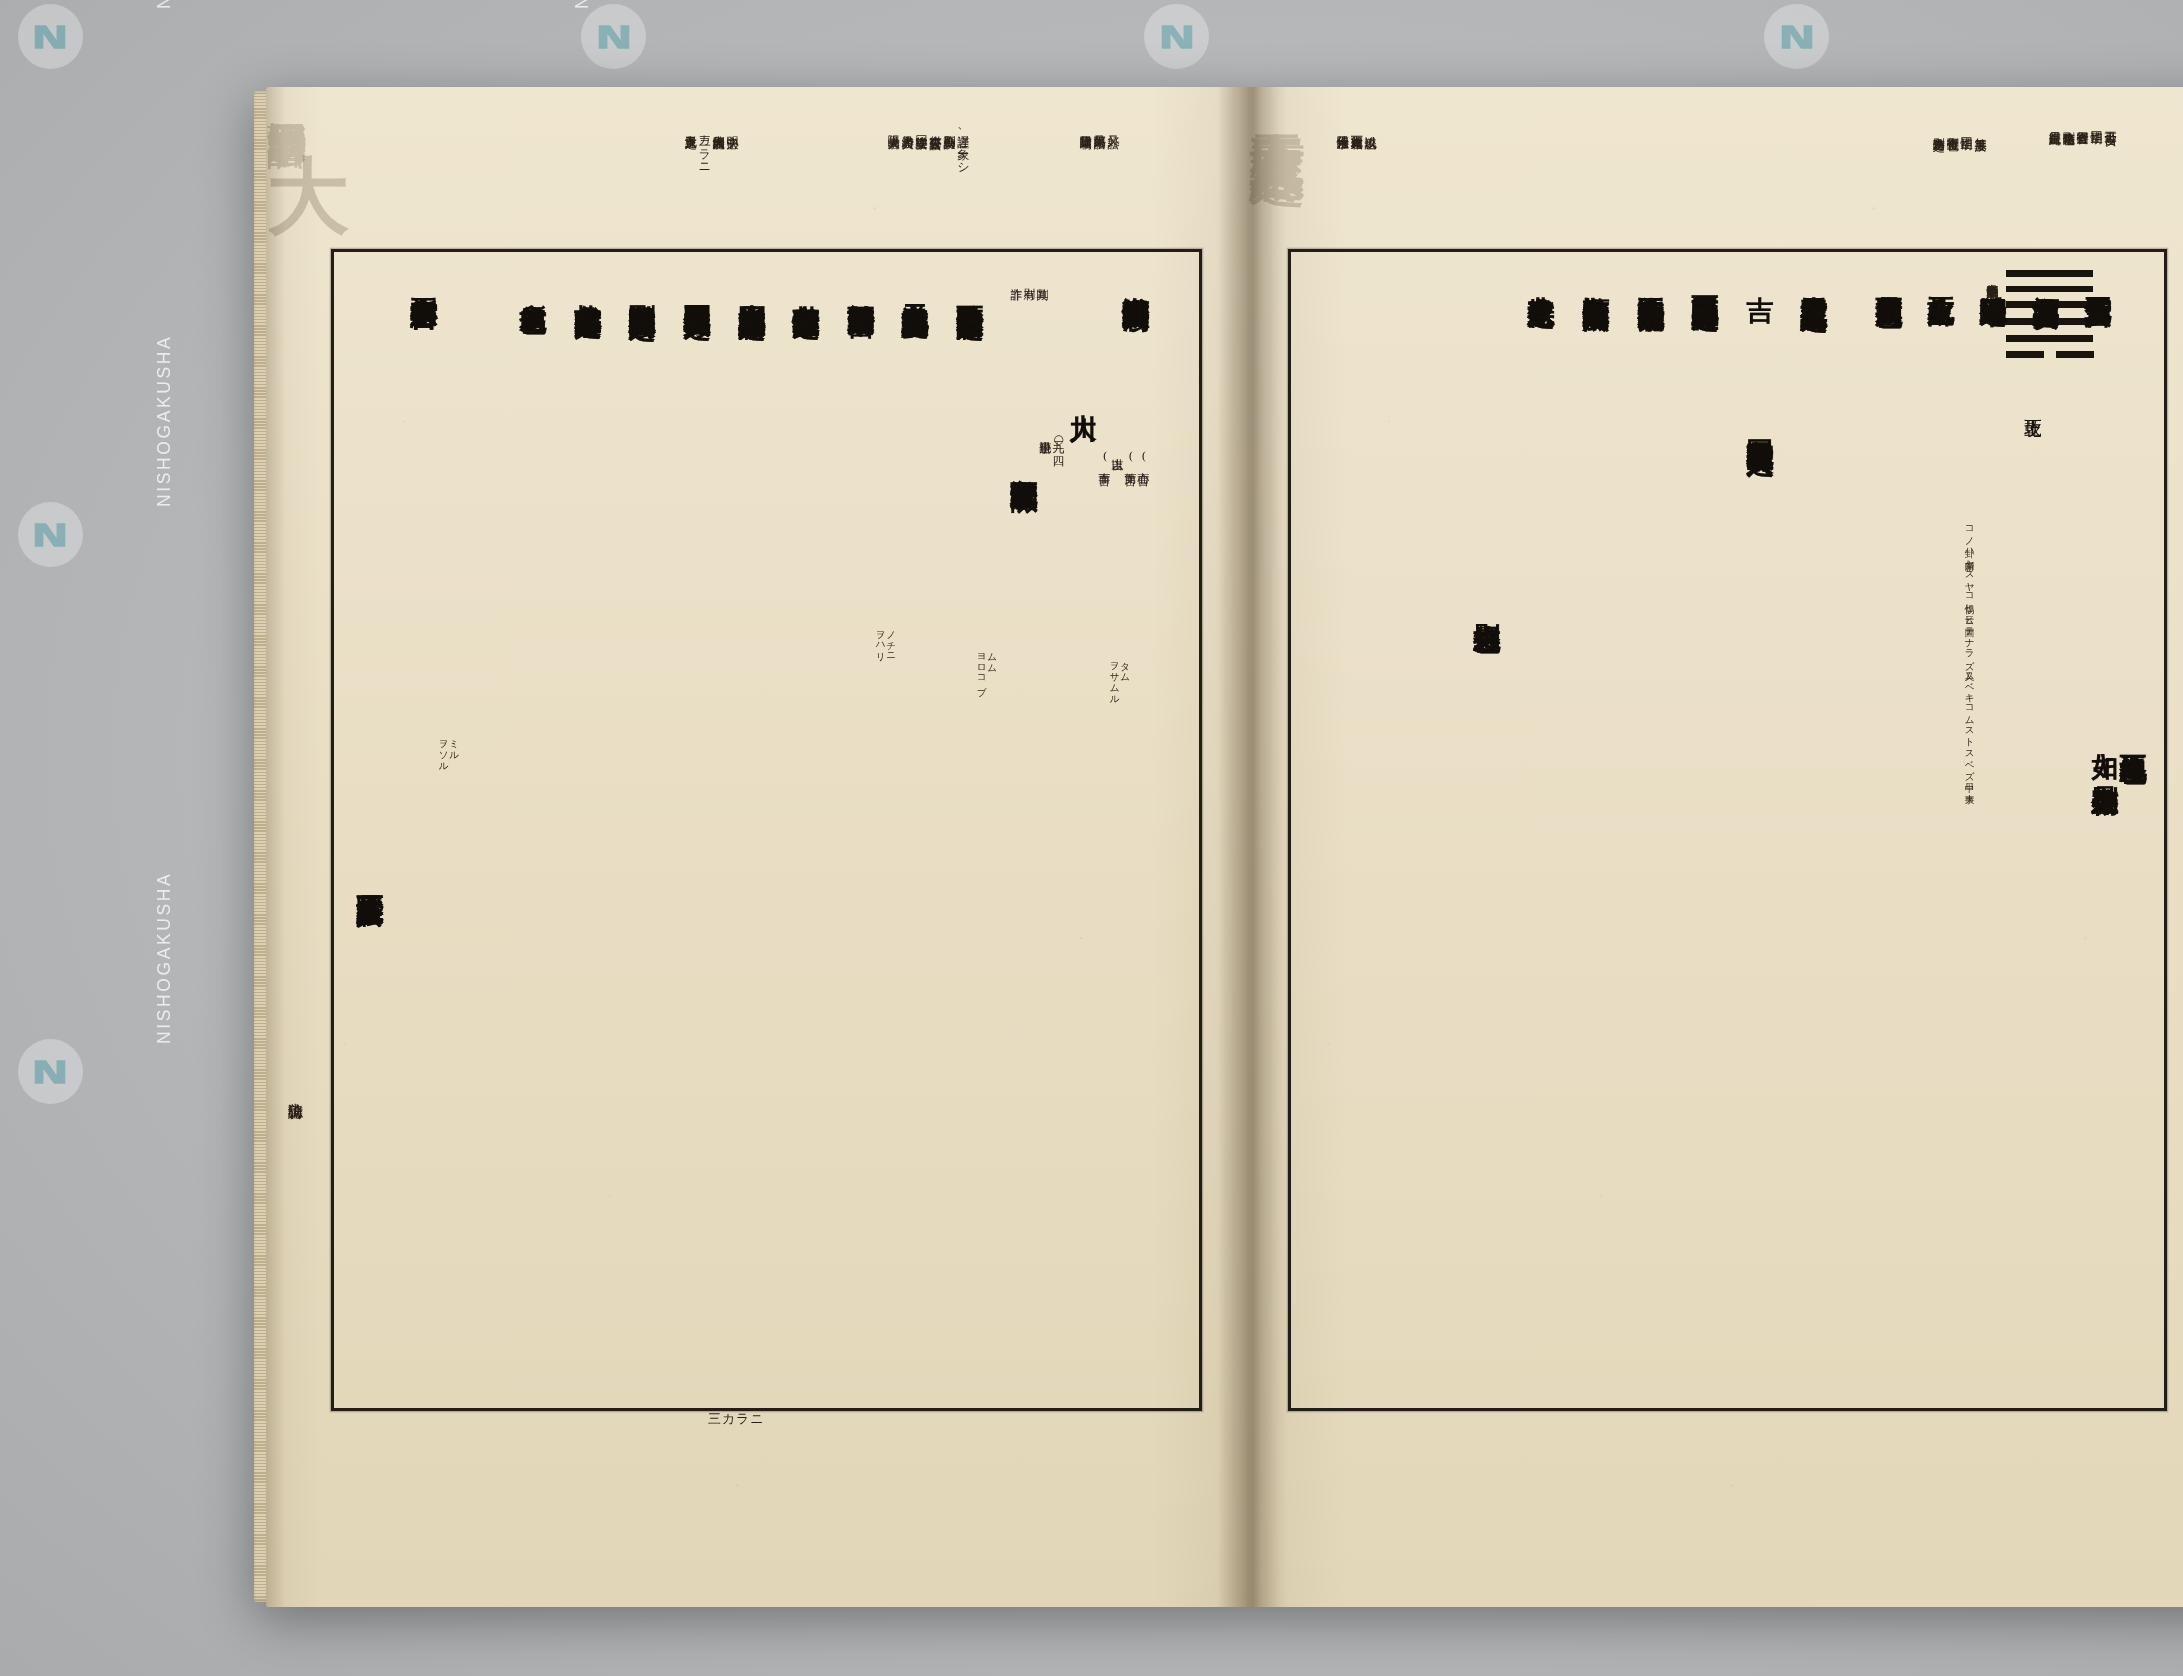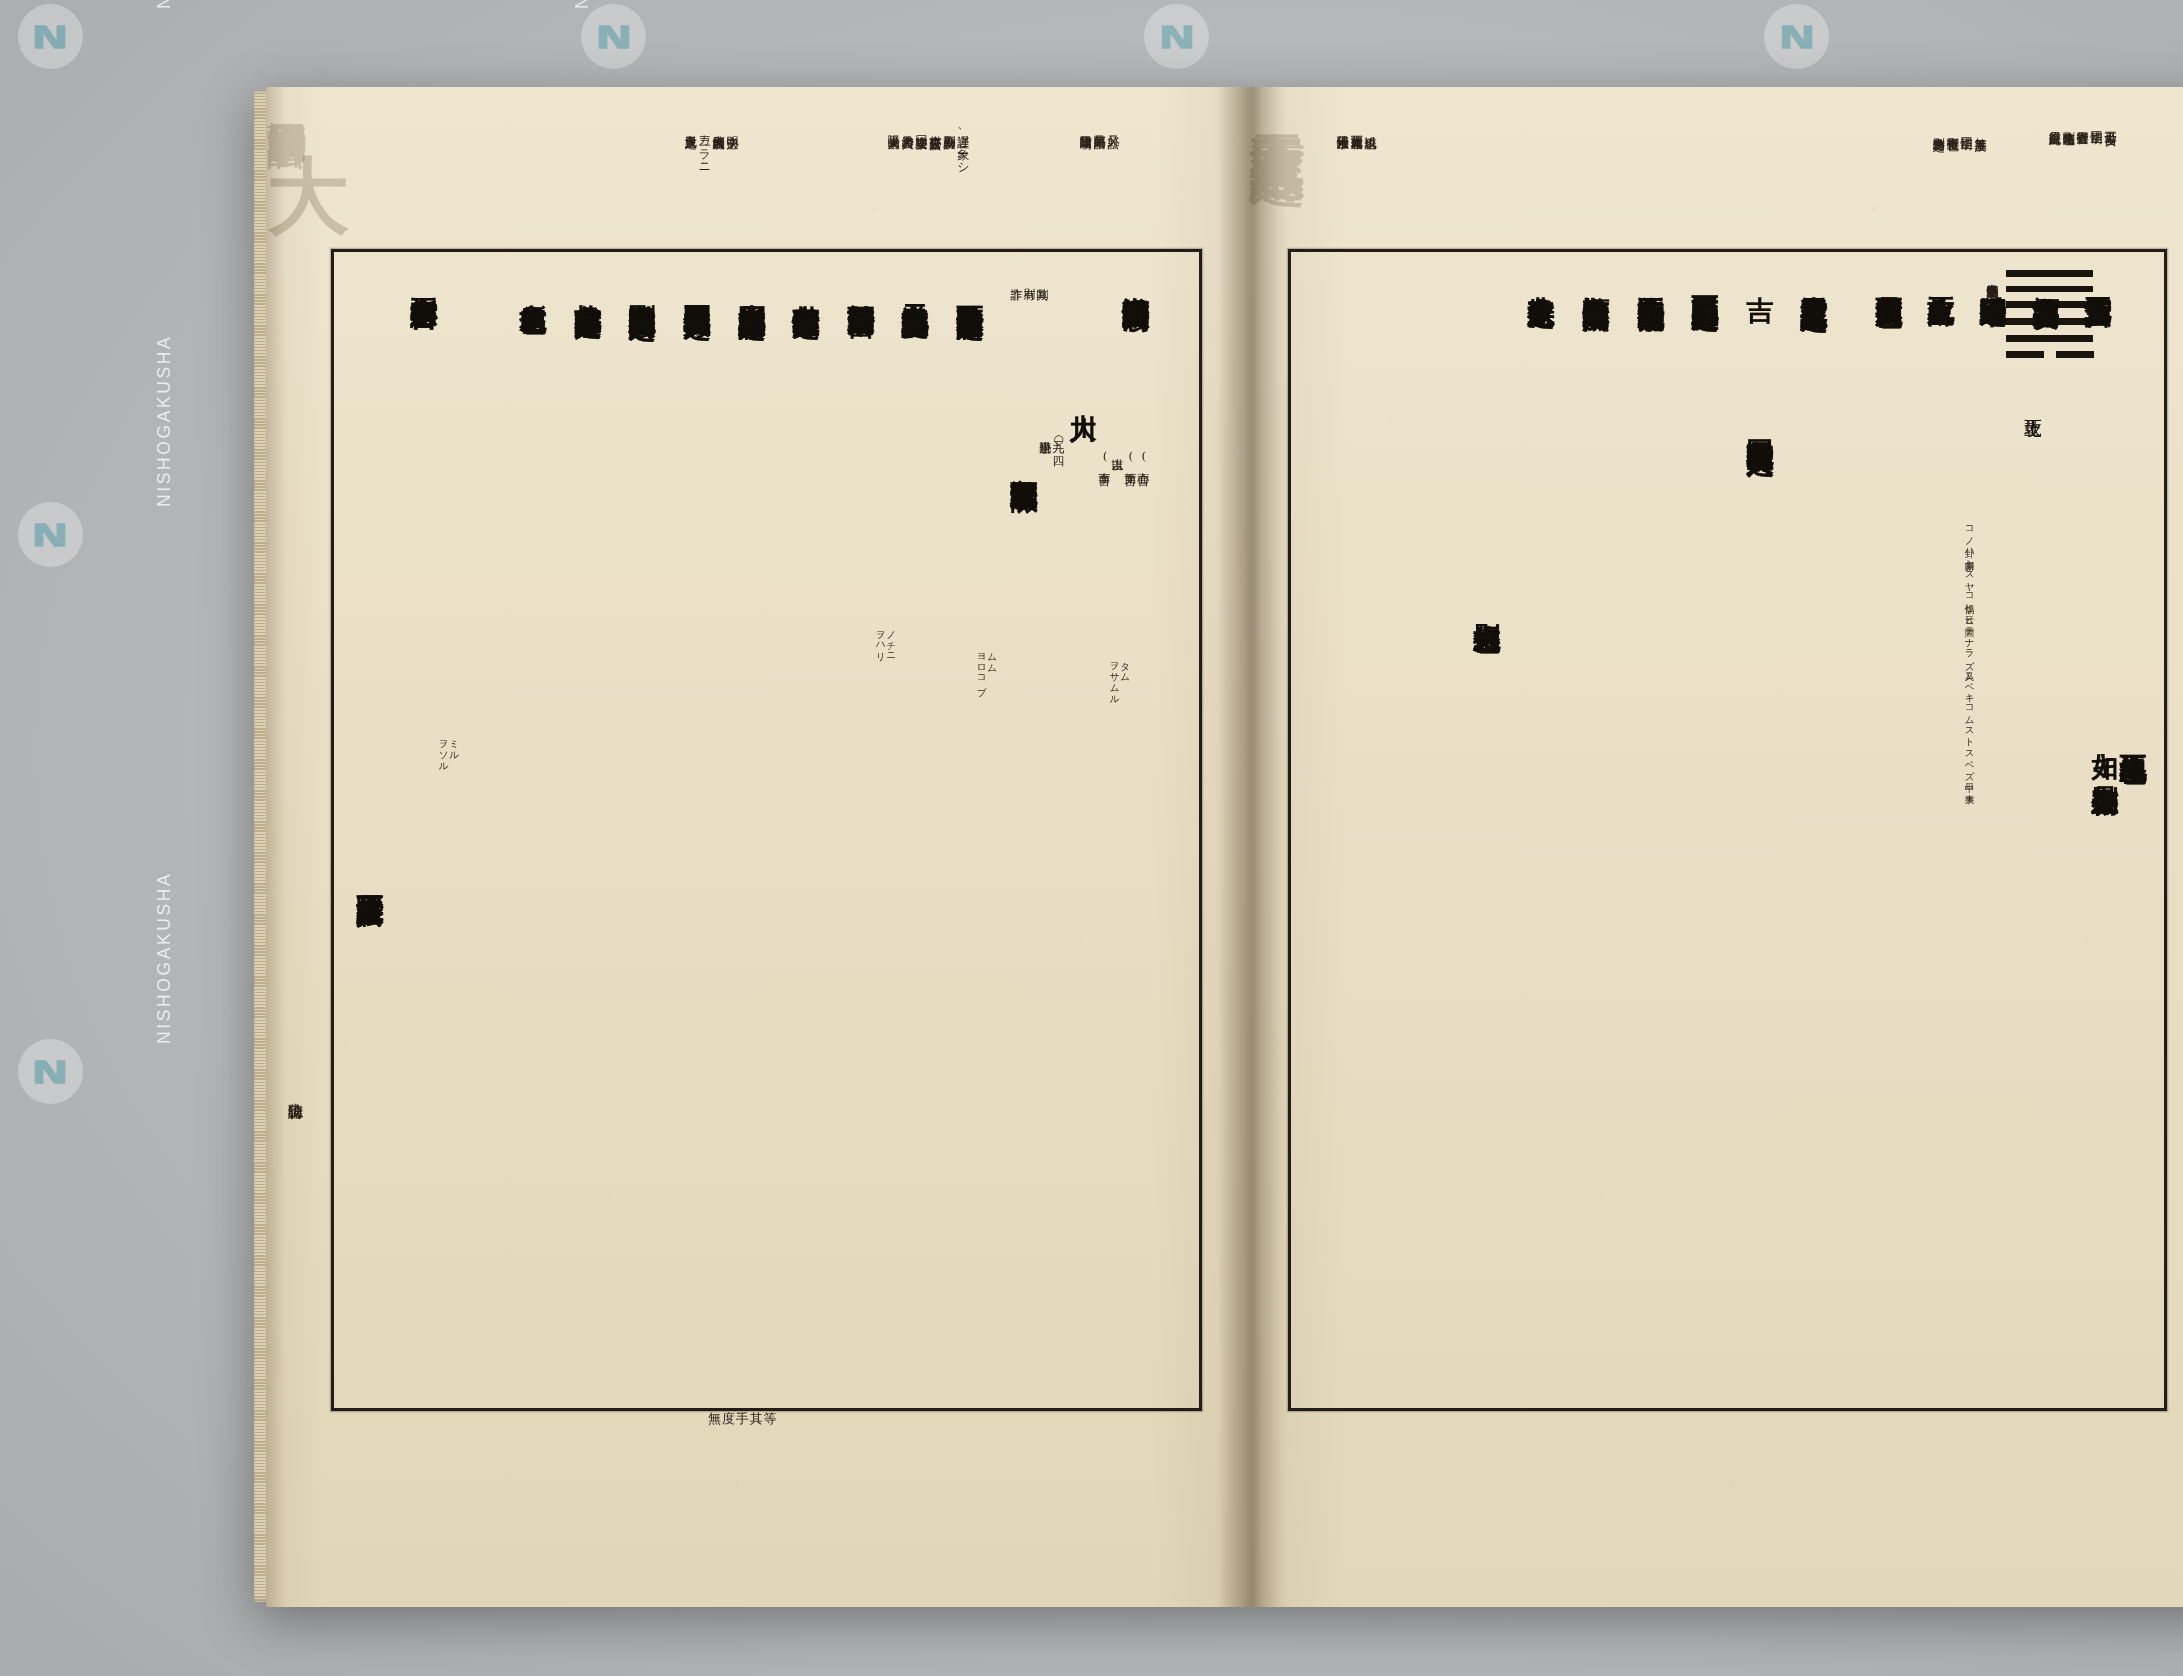--- a/index.html
+++ b/index.html
@@ -341,21 +341,21 @@
 
       <div class="tiny-col vtext" style="left:843px; top:568px; height:157px;">タム
 ヲサムル</div>
       <div class="tiny-col vtext" style="left:710px; top:559px; height:148px;">ムム
 ヨロコブ</div>
       <div class="tiny-col vtext" style="left:609px; top:537px; height:148px;">ノチニ
 ヲハリ</div>
       <div class="tiny-col vtext" style="left:172px; top:646px; height:148px;">ミル
 ヲソル</div>
 
-      <div id="caption-left">無度手其等</div>
+      <div id="caption-left">三カラニ</div>
 
       <div class="spine-col vtext" style="left:21px; top:1004px; height:306px;">山猗善誌</div>
     </div>
 
     <div class="page" id="page-right">
       <div class="speckle"></div>
 
       <div class="head-col vtext" style="left:799px; top:35px; height:131px;">正乃吉可當安
 胡曰惟正
 有固得行食道

